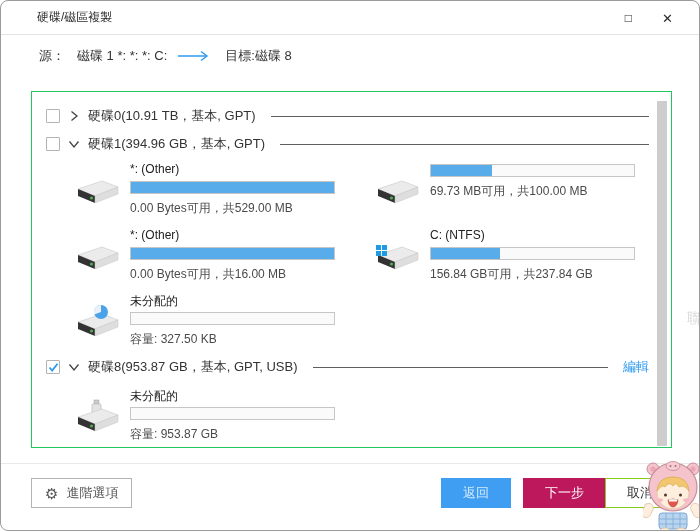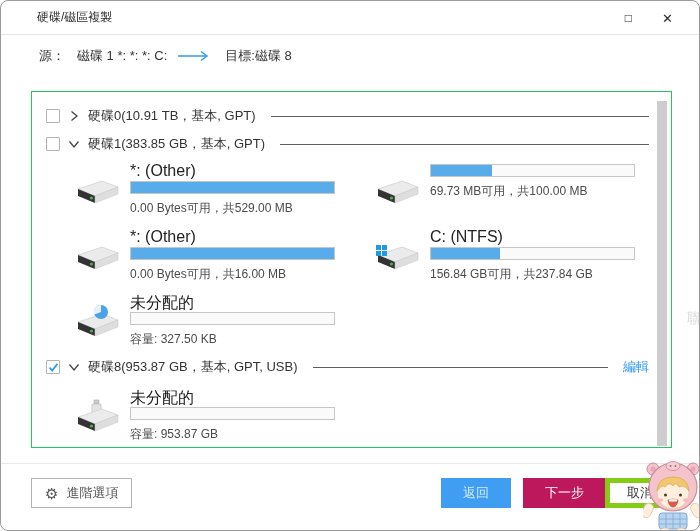--- a/index.html
+++ b/index.html
@@ -26,35 +26,35 @@
     padding:0 22px 0 14px;gap:7px;font-size:13px;color:#333;}
   .checkbox{width:14px;height:14px;border:1px solid #b3b3b3;background:#fff;border-radius:1px;
     flex:0 0 auto;display:flex;align-items:center;justify-content:center;}
   .chev{flex:0 0 auto;display:flex;align-items:center;}
   .disk-row .rule{flex:1;height:1px;background:#5f5f5f;margin-left:8px;}
   .edit-link{color:#2e9af0;margin-left:8px;cursor:pointer;}
   
   .part{position:absolute;width:300px;height:62px;}
   .part .p-icon{position:absolute;left:0;top:10px;width:46px;height:36px;}
   .part .p-body{margin-left:56px;}
-  .p-name{font-size:16px;color:#222;height:17px;}
+  .p-name{font-size:12px;color:#222;height:17px;}
   .p-bar{width:205px;height:13px;border:1px solid #c6c6c6;background:#fafafa;margin-top:2px;}
   .p-fill{height:100%;background:#58ace9;}
   .p-cap{font-size:12px;color:#4a4a4a;margin-top:6px;}
   .col1{left:42px;} .col2{left:342px;}
   .rowA{top:70px;} .rowB{top:136px;} .rowC{top:201px;} .rowD{top:296px;}
   .scroll-thumb{position:absolute;right:4px;top:9px;width:10px;height:345px;background:#cdcdcd;}
   
   .footer-sep{position:absolute;left:0;right:0;top:462px;height:1px;background:#e9e9e9;}
   .btn{position:absolute;top:477px;height:30px;font-size:13px;display:flex;align-items:center;
     justify-content:center;cursor:pointer;}
   .btn-adv{left:30px;padding:0 13px;background:#fff;border:1px solid #b3b3b3;color:#555;gap:8px;}
   .btn-back{left:440px;width:70px;background:#3f9ef2;border:none;color:rgba(255,255,255,.78);}
   .btn-next{left:522px;width:83px;background:#be185d;border:none;color:#fff;}
-  .btn-cancel{left:604px;width:70px;background:#fff;border:5px solid #84cc16;color:#333;}
+  .btn-cancel{left:604px;width:70px;background:#fff;border:1px solid #84cc16;color:#333;}
   .gear{font-size:15px;color:#555;line-height:1;}
   
   .edge-glyph{position:absolute;left:686px;top:308px;font-size:15px;color:#c4c4c4;opacity:.6;}
   .mascot{position:absolute;right:-2px;bottom:-3px;width:58px;height:80px;z-index:9;}
 </style>
 </head>
 <body>
 
 <div id="window">
 
@@ -92,21 +92,21 @@
       <span class="rule"></span>
     </div>
 
     <div class="disk-row" style="top:38px;">
       <span class="checkbox"></span>
       <span class="chev">
         <svg width="14" height="14" viewBox="0 0 14 14">
             <polyline points="2.5,4.5 7,10 11.5,4.5" fill="none" stroke="#444" stroke-width="1.3"></polyline>
           </svg>
       </span>
-      <span>硬碟1(383.85 GB，基本, GPT)</span>
+      <span>硬碟1(394.96 GB，基本, GPT)</span>
       <span class="rule"></span>
     </div>
 
     <div class="part rowA col1">
       <span class="p-icon">
         <svg viewBox="0 0 46 36" width="46" height="36">
           <polygon points="4,17 28,9 44,15 21,24" fill="#ebebeb" stroke="#cfcfcf" stroke-width="0.7"></polygon>
           <polygon points="4,17 21,24 21,31 4,24" fill="#333"></polygon>
           <polygon points="21,24 44,15 44,22 21,31" fill="#dedede" stroke="#c7c7c7" stroke-width="0.5"></polygon>
           <circle cx="17.5" cy="26" r="1.6" fill="#4caf50"></circle>

